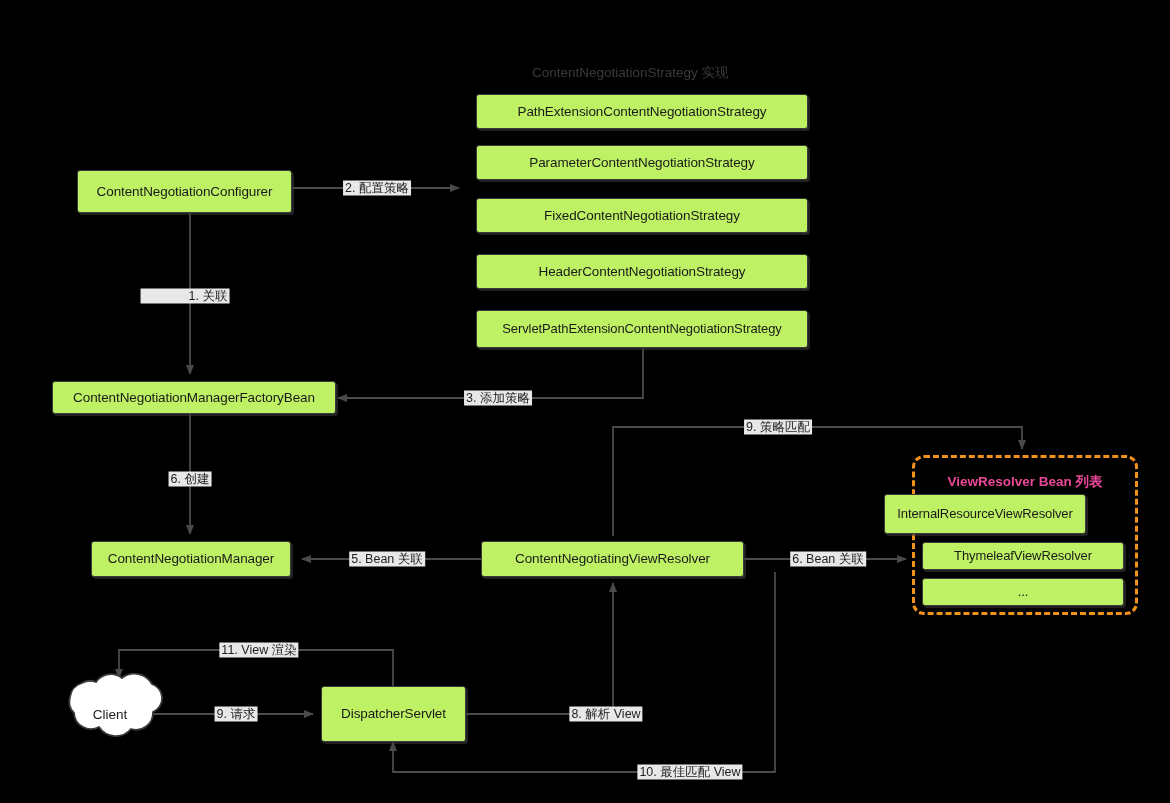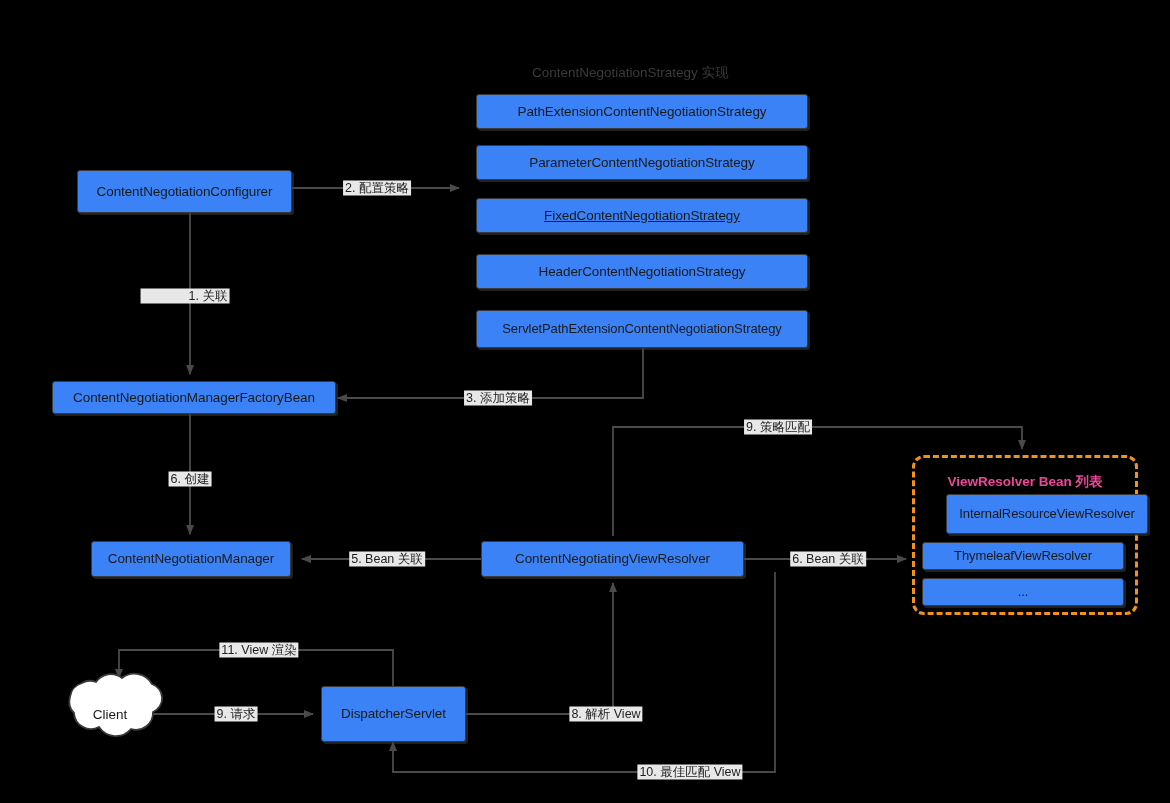--- a/index.html
+++ b/index.html
@@ -23,21 +23,21 @@
     position: absolute;
     left: 0;
     top: 0;
     width: 1170px;
     height: 803px;
     pointer-events: none;
   }
   .node {
     position: absolute;
     box-sizing: border-box;
-    background: #3b82f6;
+    background: #bef264;
     border: 1.6px solid #3a3a3a;
     border-radius: 3px;
     color: #1a1a1a;
     display: flex;
     align-items: center;
     justify-content: center;
     text-align: center;
     line-height: 1.18;
     box-shadow: 2px 2px 0 rgba(60,60,60,0.55);
     padding: 0 6px;
@@ -125,40 +125,40 @@
       <path d="M96,682 a18,18 0 0 1 26,-4 a20,20 0 0 1 30,6 a15,15 0 0 1 1,28
                a17,17 0 0 1 -22,17 a20,20 0 0 1 -32,-2 a17,17 0 0 1 -25,-14
                a16,16 0 0 1 -4,-16 a17,17 0 0 1 12,-14 a16,16 0 0 1 14,-1 z" fill="#ffffff" stroke="#3a3a3a" stroke-width="1.8"></path>
     </g>
   </svg>
 
   <div class="section-title" style="left:532px; top:64px; width:220px;">ContentNegotiationStrategy 实现</div>
 
   <div class="node" style="left:476px; top:94px; width:332px; height:35px;">PathExtensionContentNegotiationStrategy</div>
   <div class="node" style="left:476px; top:145px; width:332px; height:35px;">ParameterContentNegotiationStrategy</div>
-  <div class="node" style="left:476px; top:198px; width:332px; height:35px;text-decoration:underline;">FixedContentNegotiationStrategy</div>
+  <div class="node" style="left:476px; top:198px; width:332px; height:35px;">FixedContentNegotiationStrategy</div>
   <div class="node" style="left:476px; top:254px; width:332px; height:35px;">HeaderContentNegotiationStrategy</div>
   <div class="node small" style="left:476px; top:310px; width:332px; height:38px;">ServletPathExtensionContentNegotiationStrategy</div>
 
   <div class="node" style="left:77px; top:170px; width:215px; height:43px;">ContentNegotiationConfigurer</div>
 
   <div class="node" style="left:52px; top:381px; width:284px; height:33px;">ContentNegotiationManagerFactoryBean</div>
 
   <div class="node" style="left:91px; top:541px; width:200px; height:36px;">ContentNegotiationManager</div>
 
   <div class="node" style="left:481px; top:541px; width:263px; height:36px;">ContentNegotiatingViewResolver</div>
 
   <div class="node" style="left:321px; top:686px; width:145px; height:56px;">DispatcherServlet</div>
 
   <div class="cloud-label" style="left:110px; top:714px;">Client</div>
 
   <div class="group-box" style="left:912px; top:455px; width:226px; height:160px;"></div>
   <div class="group-title" style="left:922px; top:473px; width:206px;">ViewResolver Bean 列表</div>
 
-  <div class="node small" style="left:946px; top:494px; width:202px; height:40px;">InternalResourceViewResolver</div>
+  <div class="node small" style="left:884px; top:494px; width:202px; height:40px;">InternalResourceViewResolver</div>
   <div class="node small" style="left:922px; top:542px; width:202px; height:28px;">ThymeleafViewResolver</div>
   <div class="node small" style="left:922px; top:578px; width:202px; height:28px;">...</div>
 
   <div class="edge-label" style="left:185px; top:296px;padding-left:48px;">1. 关联</div>
   <div class="edge-label" style="left:377px; top:188px;">2. 配置策略</div>
   <div class="edge-label" style="left:498px; top:398px;">3. 添加策略</div>
   <div class="edge-label" style="left:190px; top:479px;">6. 创建</div>
   <div class="edge-label" style="left:387px; top:559px;">5. Bean 关联</div>
   <div class="edge-label" style="left:828px; top:559px;">6. Bean 关联</div>
   <div class="edge-label" style="left:236px; top:714px;">9. 请求</div>

